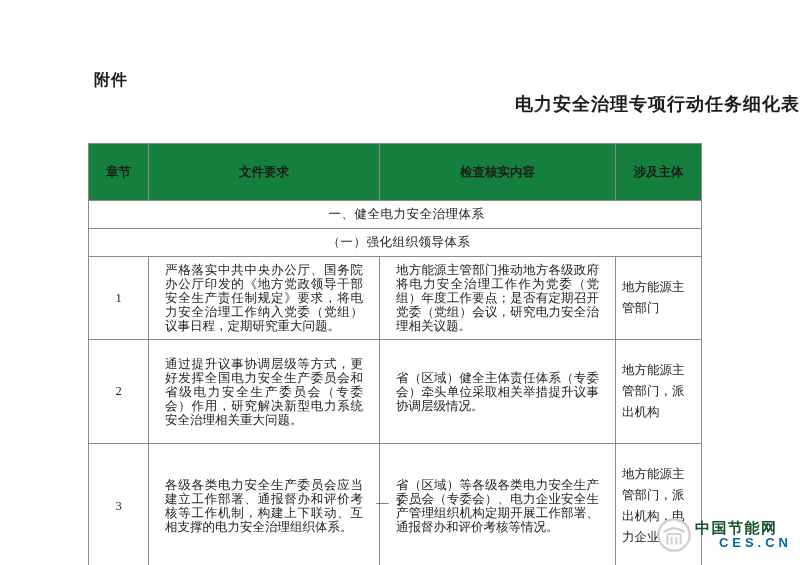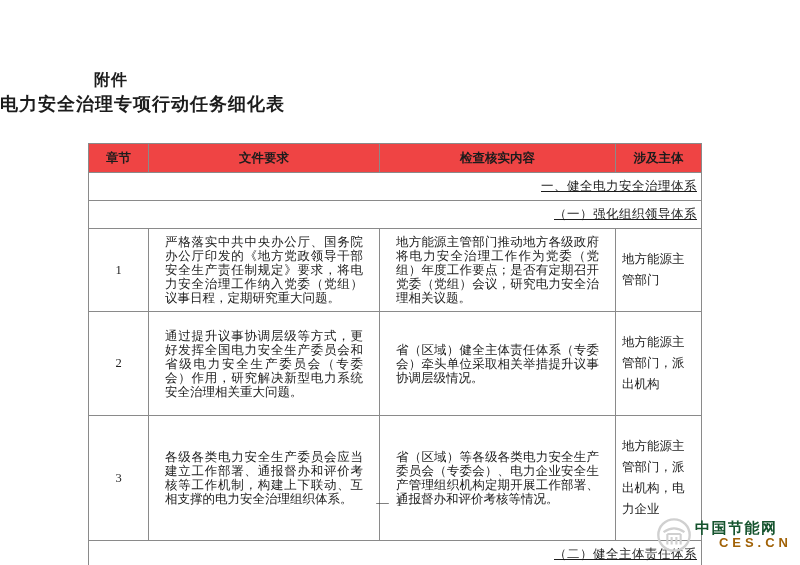--- a/index.html
+++ b/index.html
@@ -14,21 +14,21 @@
   .attachment {
     position: absolute;
     left: 94px; top: 70px;
     font-size: 16px;
     font-weight: bold;
     letter-spacing: 1px;
   }
   .doc-title {
     position: absolute;
     left: 0; top: 92px; width: 800px;
-    text-align: left;
+    text-align: right;
     font-size: 18px;
     font-weight: bold;
     letter-spacing: 1px;
   }
   .table-wrap {
     position: absolute;
     left: 88px; top: 143px;
     width: 613px;
   }
   table.task-table {
@@ -37,33 +37,32 @@
     width: 613px;
     border: 1px solid #5a5a5a;
   }
   table.task-table th, table.task-table td {
     border: 1px solid #8a8a8a;
     overflow: hidden;
     vertical-align: middle;
     font-size: 12.5px;
   }
   th.hdr {
-    background: #ef4444;
+    background: #15803d;
     font-weight: bold;
     text-align: center;
     height: 26px;
-    padding: 1px 2px;
+    padding: 15px 2px;
   }
   td.section {
     height: 23px;
     padding: 2px 4px 2px 12px;
     font-size: 13px;
     letter-spacing: 0.5px;
-    text-align: right;
-    text-decoration: underline;
+    text-align: center;
   }
   td.section.top-section { padding-left: 27px; }
   td.num {
     text-align: center;
     font-size: 13px;
   }
   td.req, td.ver {
     padding: 3px 16px;
     line-height: 14px;
     text-align: justify;
@@ -95,21 +94,21 @@
   }
   .wm-logo { width: 38px; height: 38px; margin-right: 2px; }
   .wm-text { display: flex; flex-direction: column; line-height: 1.05; }
   .wm-line1 {
     font-size: 15px; font-weight: bold;
     letter-spacing: 1.5px; color: #14532d;
     font-family: "Liberation Sans", sans-serif;
   }
   .wm-line2 {
     font-size: 13px; font-weight: bold;
-    letter-spacing: 4px; color: #a16207;
+    letter-spacing: 4px; color: #0369a1;
     font-family: "Liberation Sans", sans-serif;
     margin-left: 24px;
   }
 </style>
 </head>
 <body>
 
 <div class="page">
 
   <div class="attachment">附件</div>

